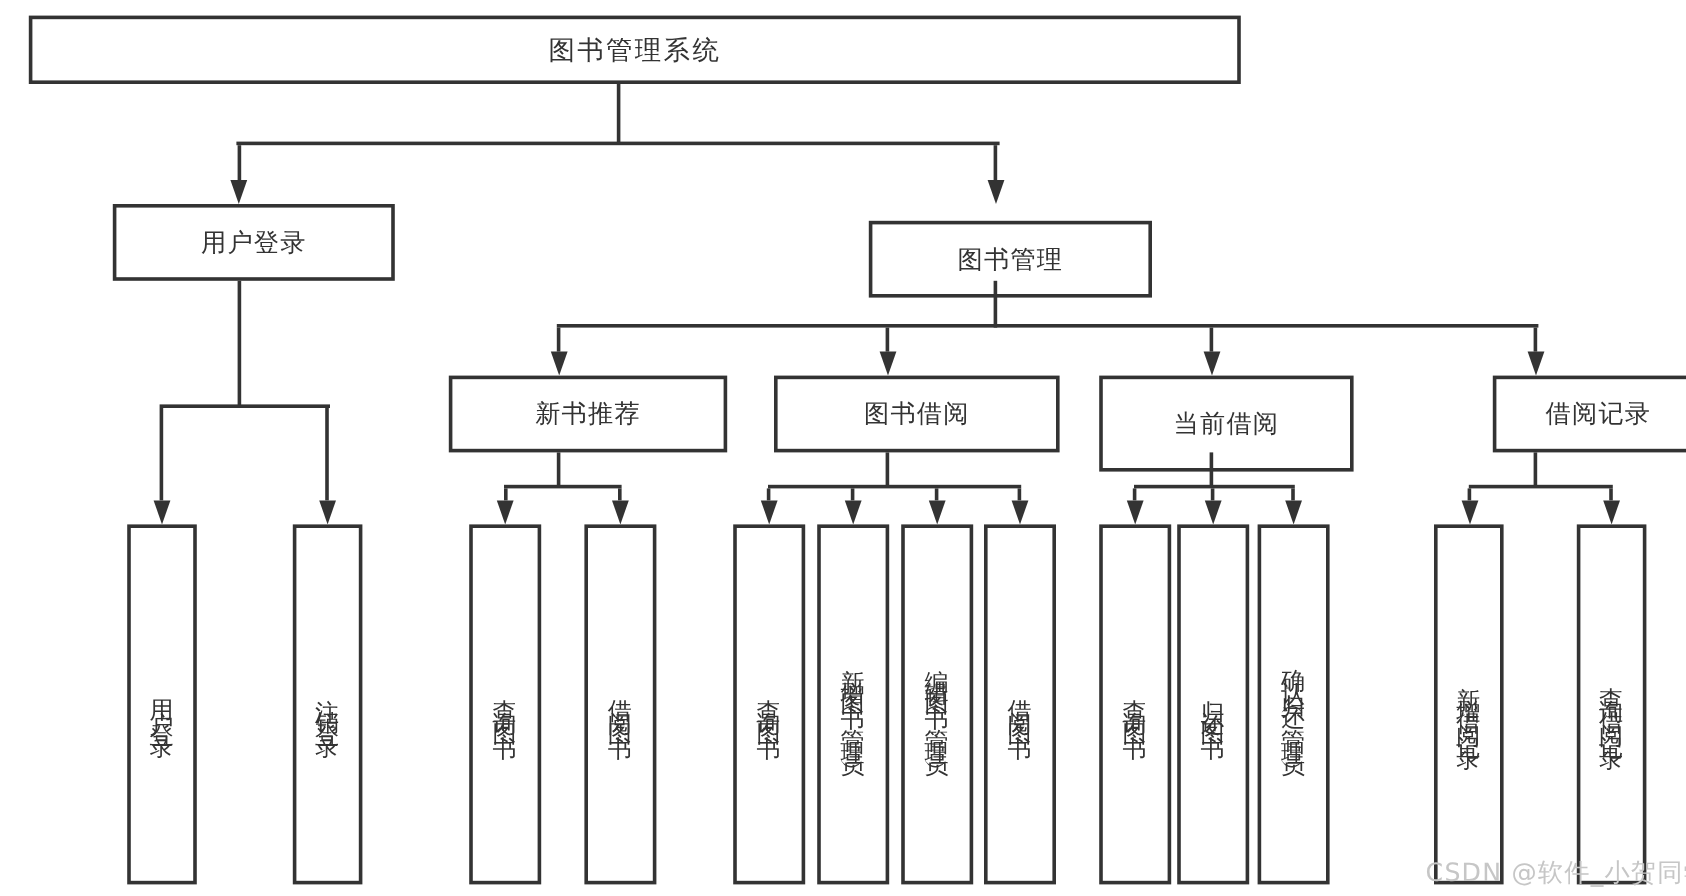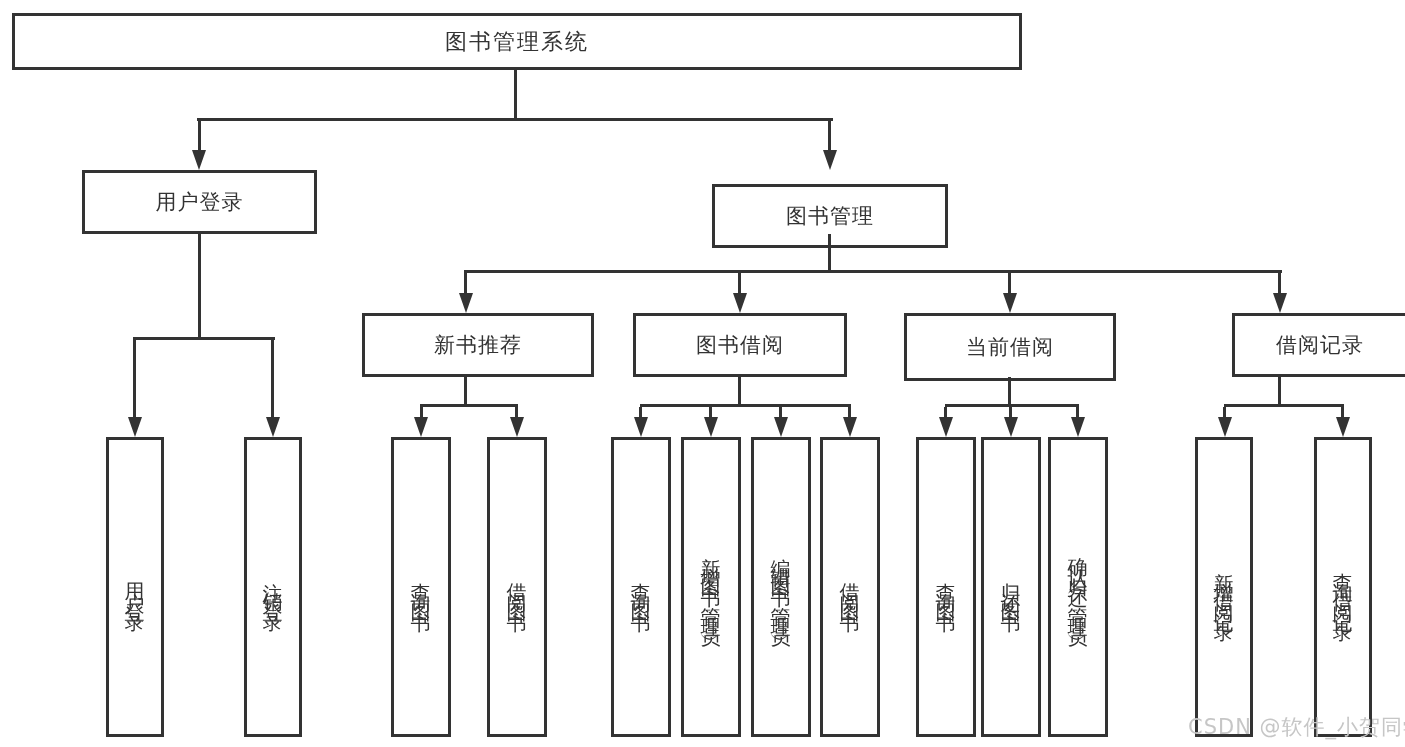--- a/index.html
+++ b/index.html
@@ -12,21 +12,21 @@
   body{font-family:"DejaVu Sans","Liberation Sans",sans-serif;}
   .stage{
     position:relative;width:1405px;height:747px;background:var(--bg);
     overflow:hidden;
   }
   .box{
     position:absolute;box-sizing:border-box;border:3px solid var(--line);
     background:var(--bg);display:flex;align-items:center;justify-content:center;
     color:var(--text);
   }
-  .box.h{font-size:21px;letter-spacing:1px;}
+  .box.h{font-size:21px;letter-spacing:1px;margin-left:12px;}
   .box.root{font-size:22px;letter-spacing:2px;}
   .vtext{
     writing-mode:vertical-rl;text-orientation:mixed;
     font-size:20px;line-height:1;letter-spacing:10px;color:var(--text);
     white-space:nowrap;
   }
   .ln{position:absolute;background:var(--line);}
   .arr{
     position:absolute;width:0;height:0;
     border-left:7px solid transparent;border-right:7px solid transparent;
@@ -74,24 +74,24 @@
   <div class="ln" style="left:738px;top:273px;width:3px;height:20px"></div>
   <div class="arr" style="left:733px;top:293px"></div>
   <div class="ln" style="left:1008px;top:273px;width:3px;height:20px"></div>
   <div class="arr" style="left:1003px;top:293px"></div>
   <div class="ln" style="left:1278px;top:273px;width:3px;height:20px"></div>
   <div class="arr" style="left:1273px;top:293px"></div>
 
   <div class="box h" style="left:362px;top:313px;width:232px;height:64px">
     <span>新书推荐</span>
   </div>
-  <div class="box h" style="left:633px;top:313px;width:214px;height:64px">
+  <div class="box h" style="left:633px;top:313px;width:238px;height:64px">
     <span>图书借阅</span>
   </div>
-  <div class="box h" style="left:904px;top:313px;width:212px;height:68px">
+  <div class="box h" style="left:904px;top:313px;width:212px;height:80px">
     <span>当前借阅</span>
   </div>
   <div class="box h" style="left:1232px;top:313px;width:176px;height:64px">
     <span>借阅记录</span>
   </div>
 
   <div class="ln" style="left:464px;top:377px;width:3px;height:29px"></div>
   <div class="ln" style="left:420px;top:404px;width:98px;height:3px"></div>
   <div class="ln" style="left:420px;top:407px;width:3px;height:10px"></div>
   <div class="arr" style="left:414px;top:417px"></div>

